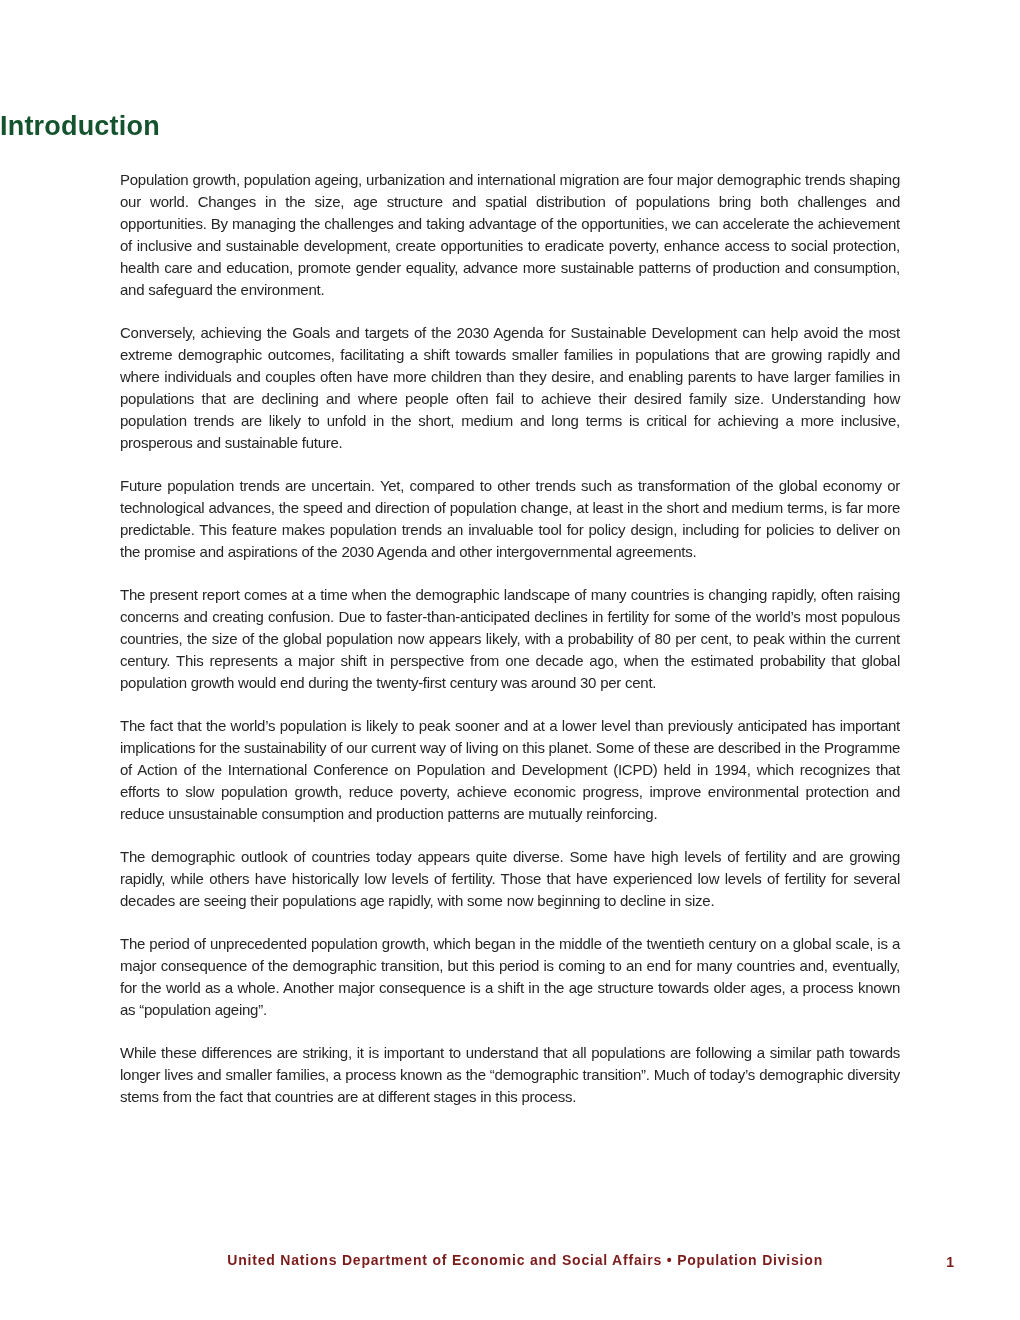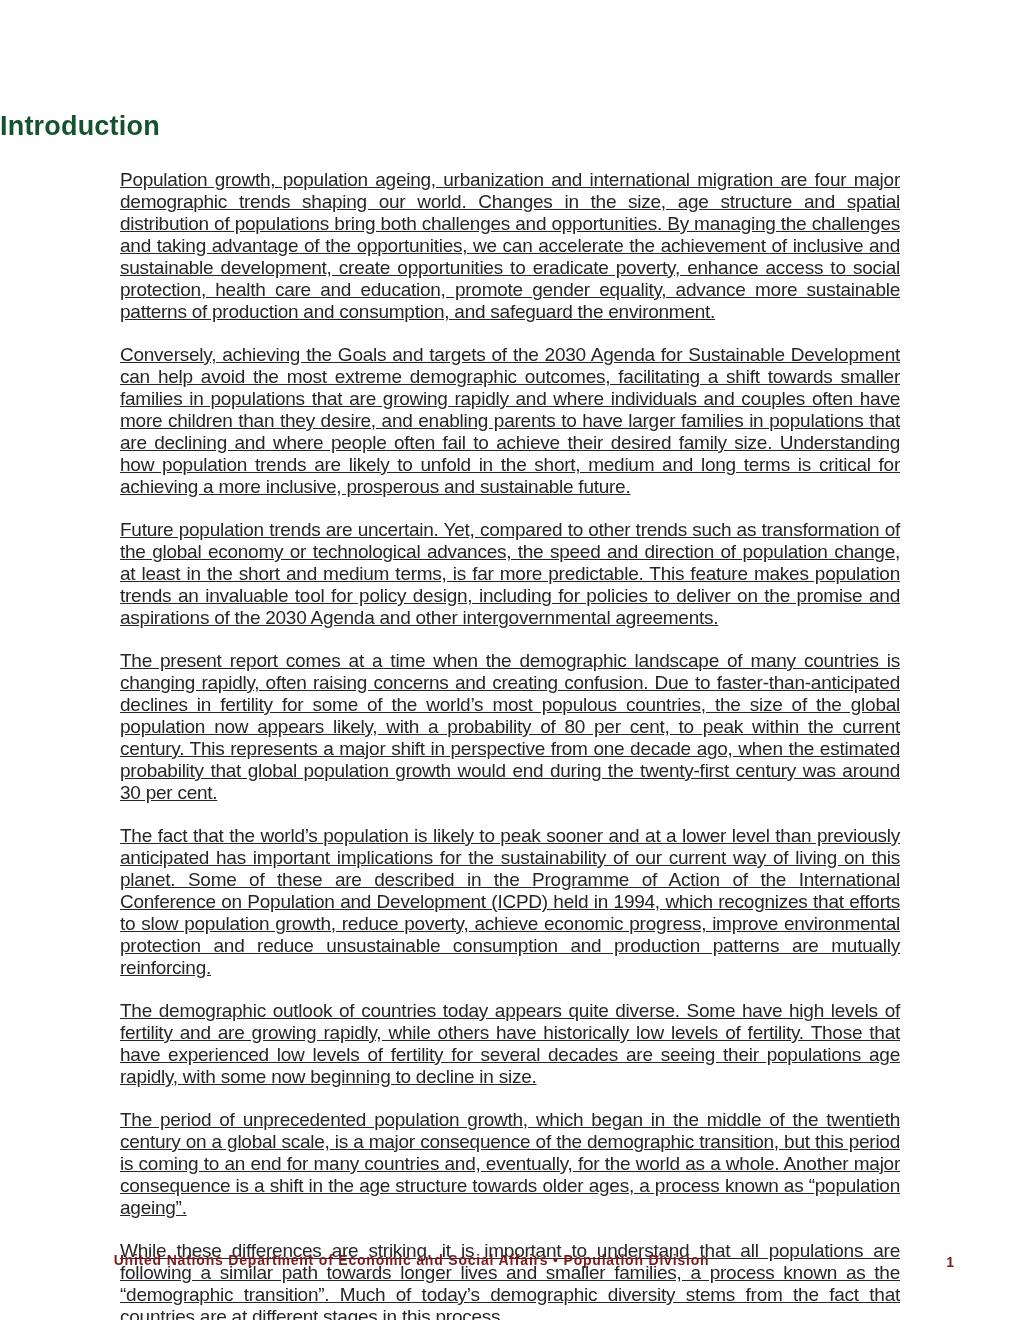--- a/index.html
+++ b/index.html
@@ -29,38 +29,37 @@
   }
   .content {
     position: absolute;
     top: 169px;
     left: 120px;
     width: 780px;
     color: #262626;
   }
   .content p {
     margin: 0 0 21px 0;
-    font-size: 19px;
+    font-size: 15px;
     line-height: 22px;
     letter-spacing: -0.25px;
     text-align: justify;
-    text-decoration: underline;
   }
   .footer {
     position: absolute;
     top: 1252px;
     left: 0;
     width: 1020px;
     height: 24px;
   }
   .footer-text {
     position: absolute;
     left: 0;
     width: 823px;
-    text-align: center;
+    text-align: right;
     font-size: 14px;
     font-weight: bold;
     letter-spacing: 0.8px;
     color: #7b1b1b;
   }
   .page-number {
     position: absolute;
     right: 66px;
     top: 2px;
     font-size: 14px;

